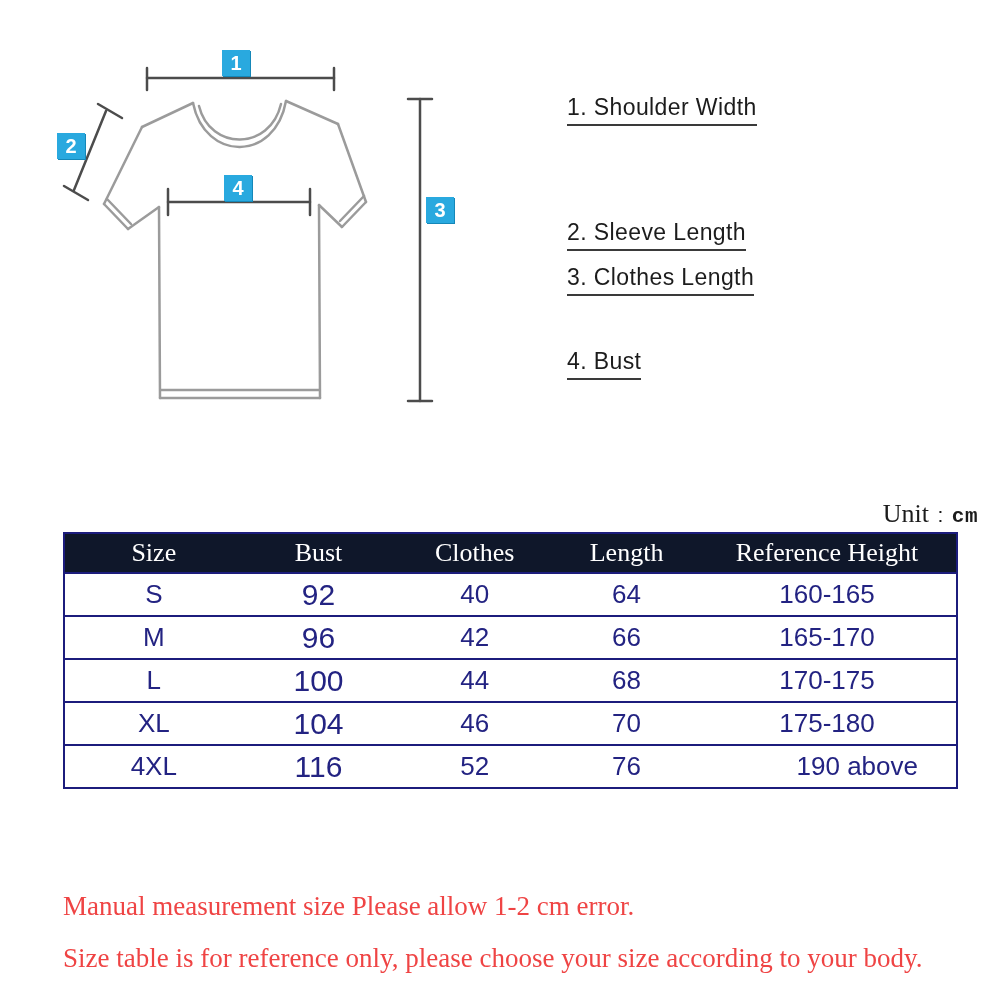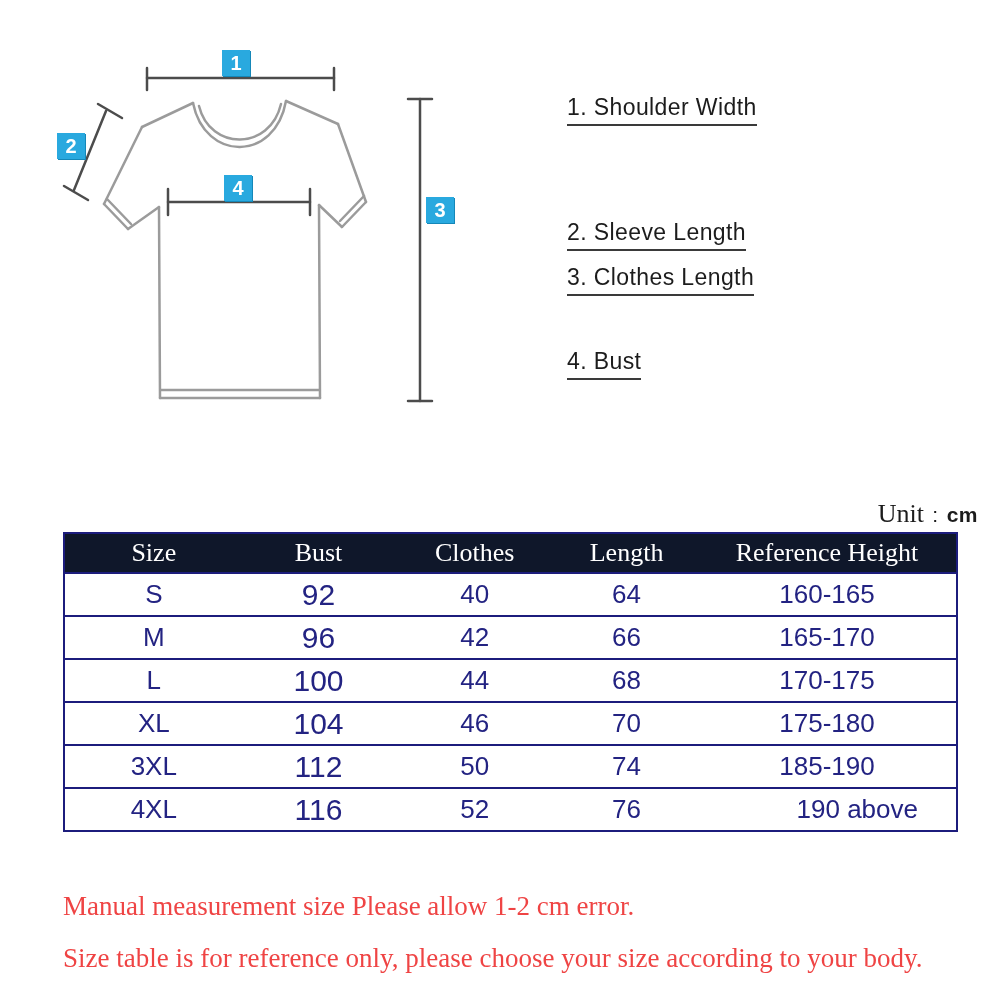--- a/index.html
+++ b/index.html
@@ -41,21 +41,21 @@
   
   #unit-line {
     position: absolute;
     top: 499px;
     right: 24px;
     color: #1c1c1c;
     white-space: nowrap;
   }
   #unit-line .unit-word { font-family: "Liberation Serif", serif; font-size: 26px; }
   #unit-line .unit-sep  { font-family: "Liberation Sans", sans-serif; font-size: 21px; padding: 0 4px; }
-  #unit-line .unit-val  { font-family: Liberation Sans, sans-serif; font-size: 21px; font-weight: bold; letter-spacing: 0.5px; }
+  #unit-line .unit-val  { font-family: Liberation Mono, monospace; font-size: 21px; font-weight: bold; letter-spacing: 0.5px; }
   
   #size-table {
     position: absolute;
     left: 63px;
     top: 532px;
     width: 895px;
     border-collapse: collapse;
     table-layout: fixed;
     border: 2px solid #1c1c7c;
   }
@@ -194,27 +194,20 @@
         <td class="col-len">68</td>
         <td class="col-ref">170-175</td>
       </tr>
       <tr>
         <td class="col-size">XL</td>
         <td class="col-bust">104</td>
         <td class="col-sho">46</td>
         <td class="col-len">70</td>
         <td class="col-ref">175-180</td>
       </tr>
-      <tr>
-        <td class="col-size">3XL</td>
-        <td class="col-bust">112</td>
-        <td class="col-sho">50</td>
-        <td class="col-len">74</td>
-        <td class="col-ref">185-190</td>
-      </tr>
       <tr class="last-row">
         <td class="col-size">4XL</td>
         <td class="col-bust">116</td>
         <td class="col-sho">52</td>
         <td class="col-len">76</td>
         <td class="col-ref">190 above</td>
       </tr>
     </tbody>
   </table>
 

